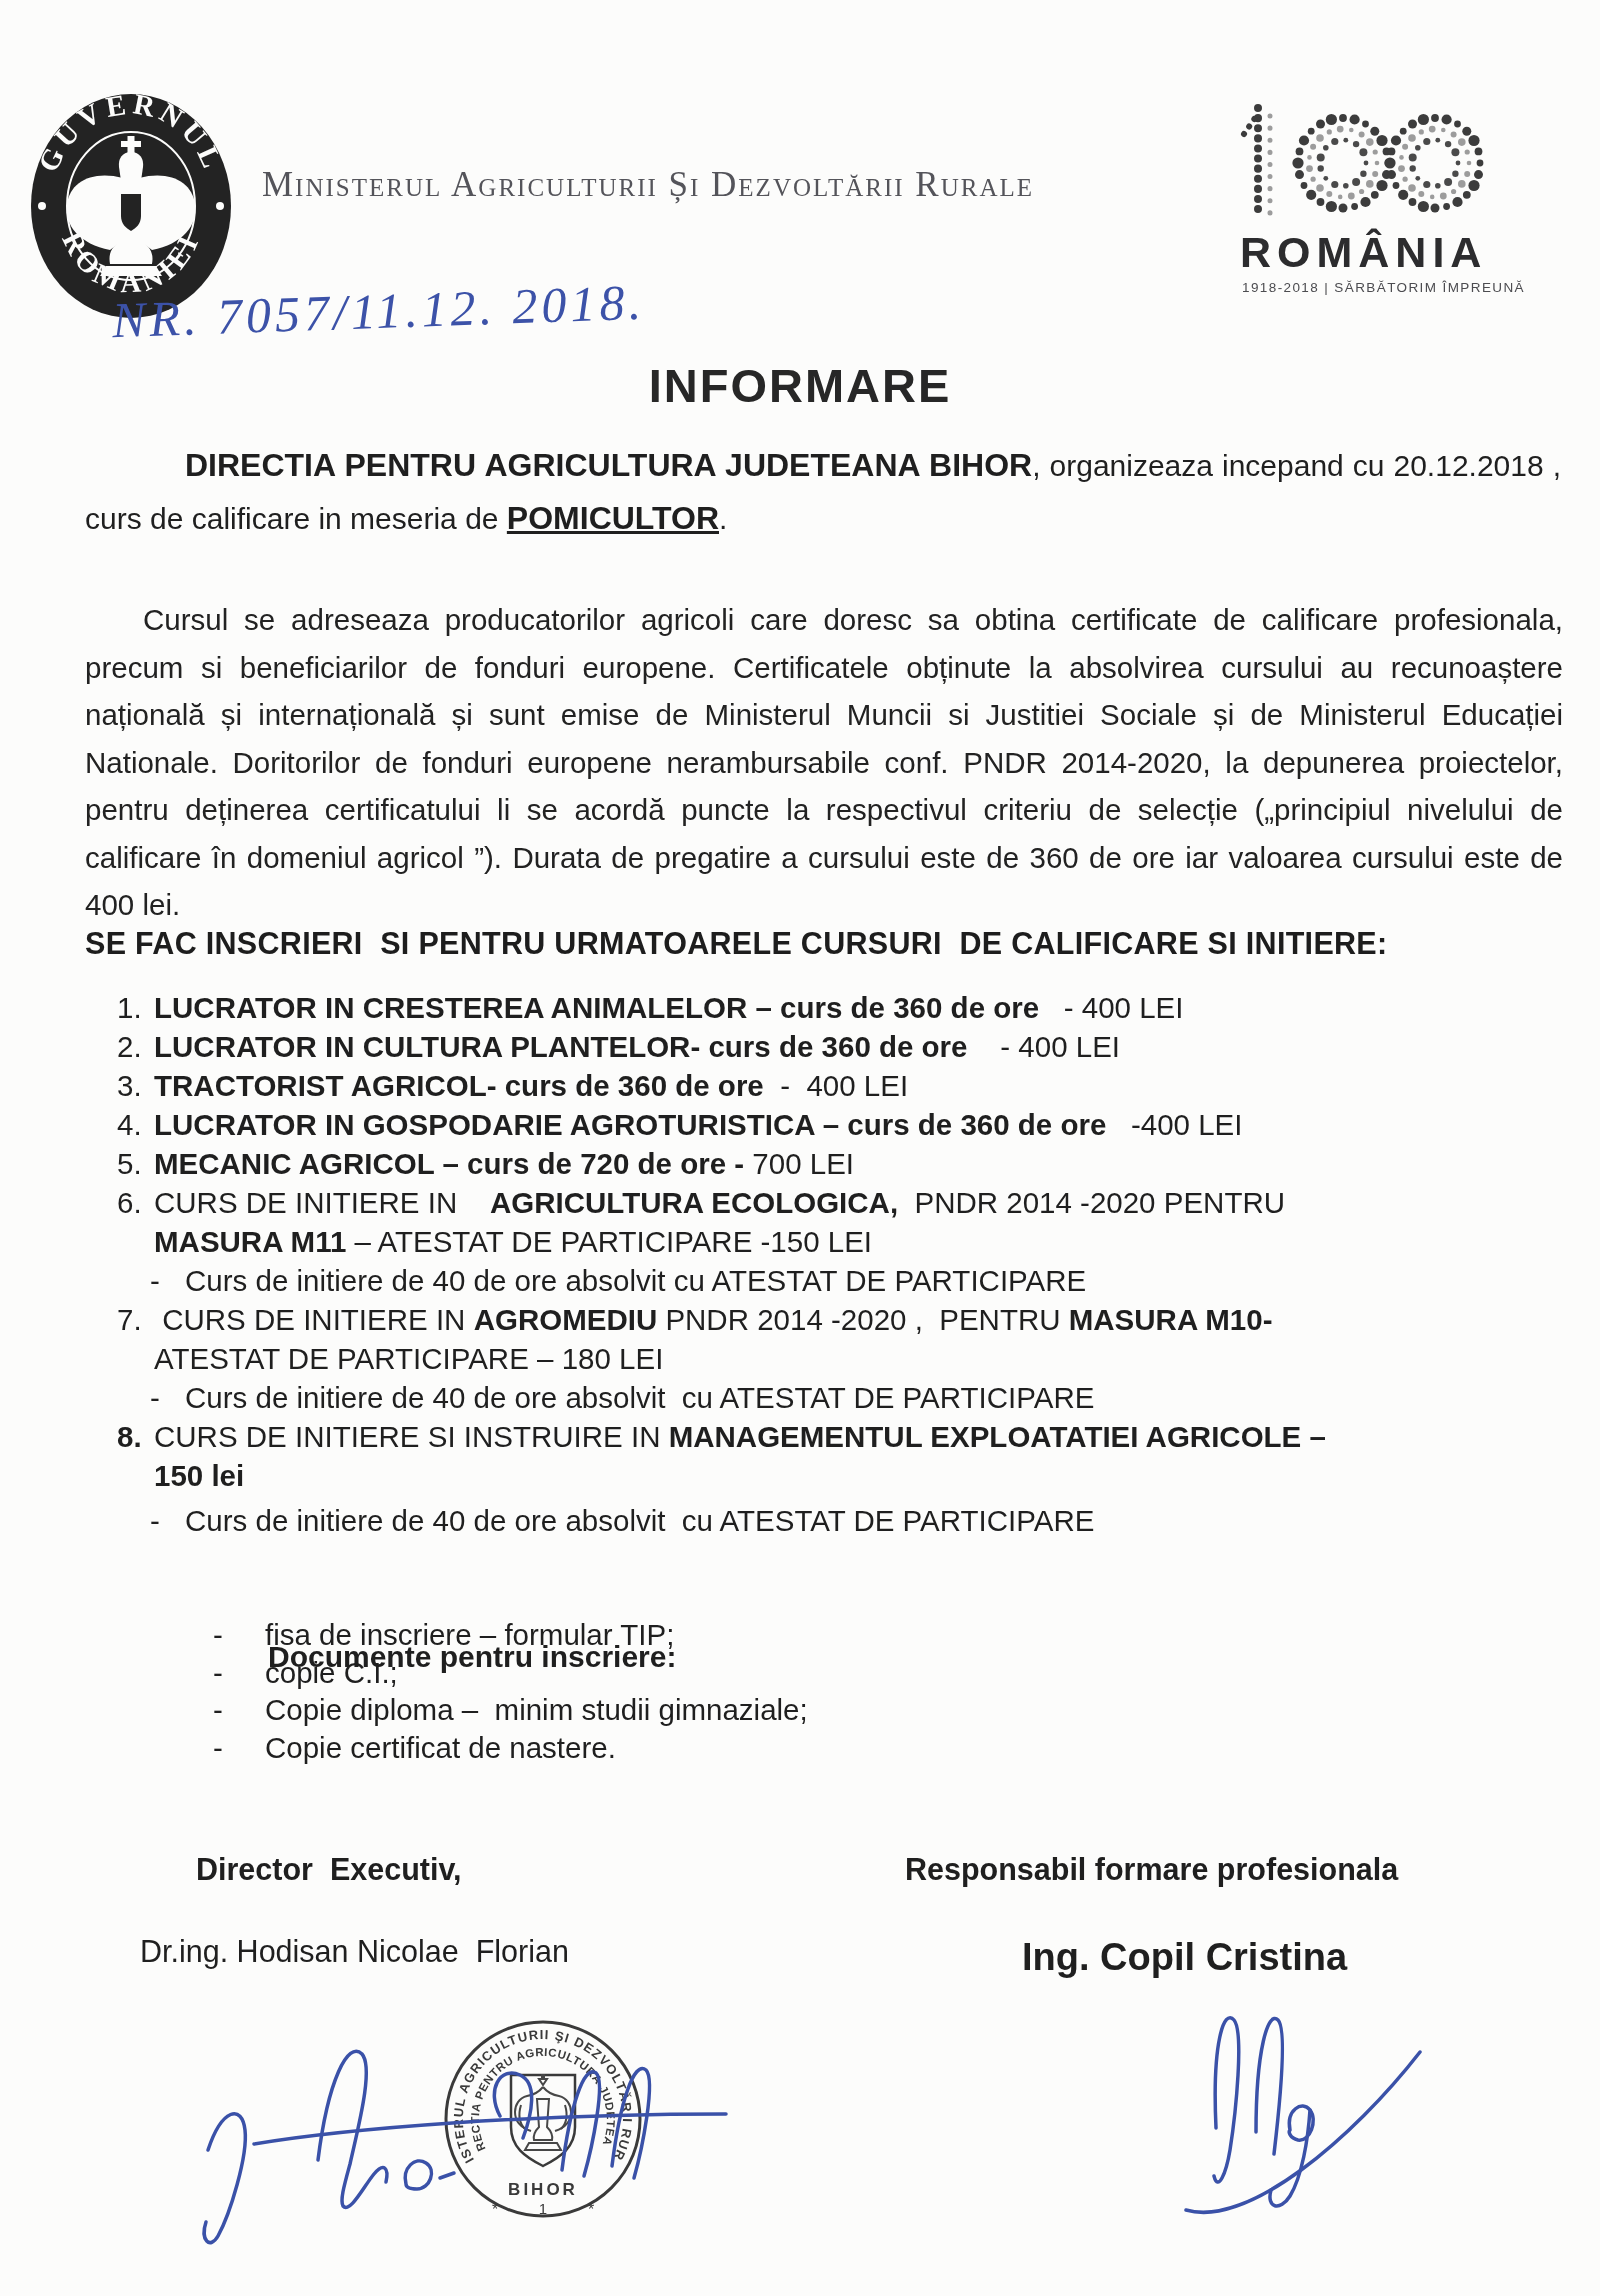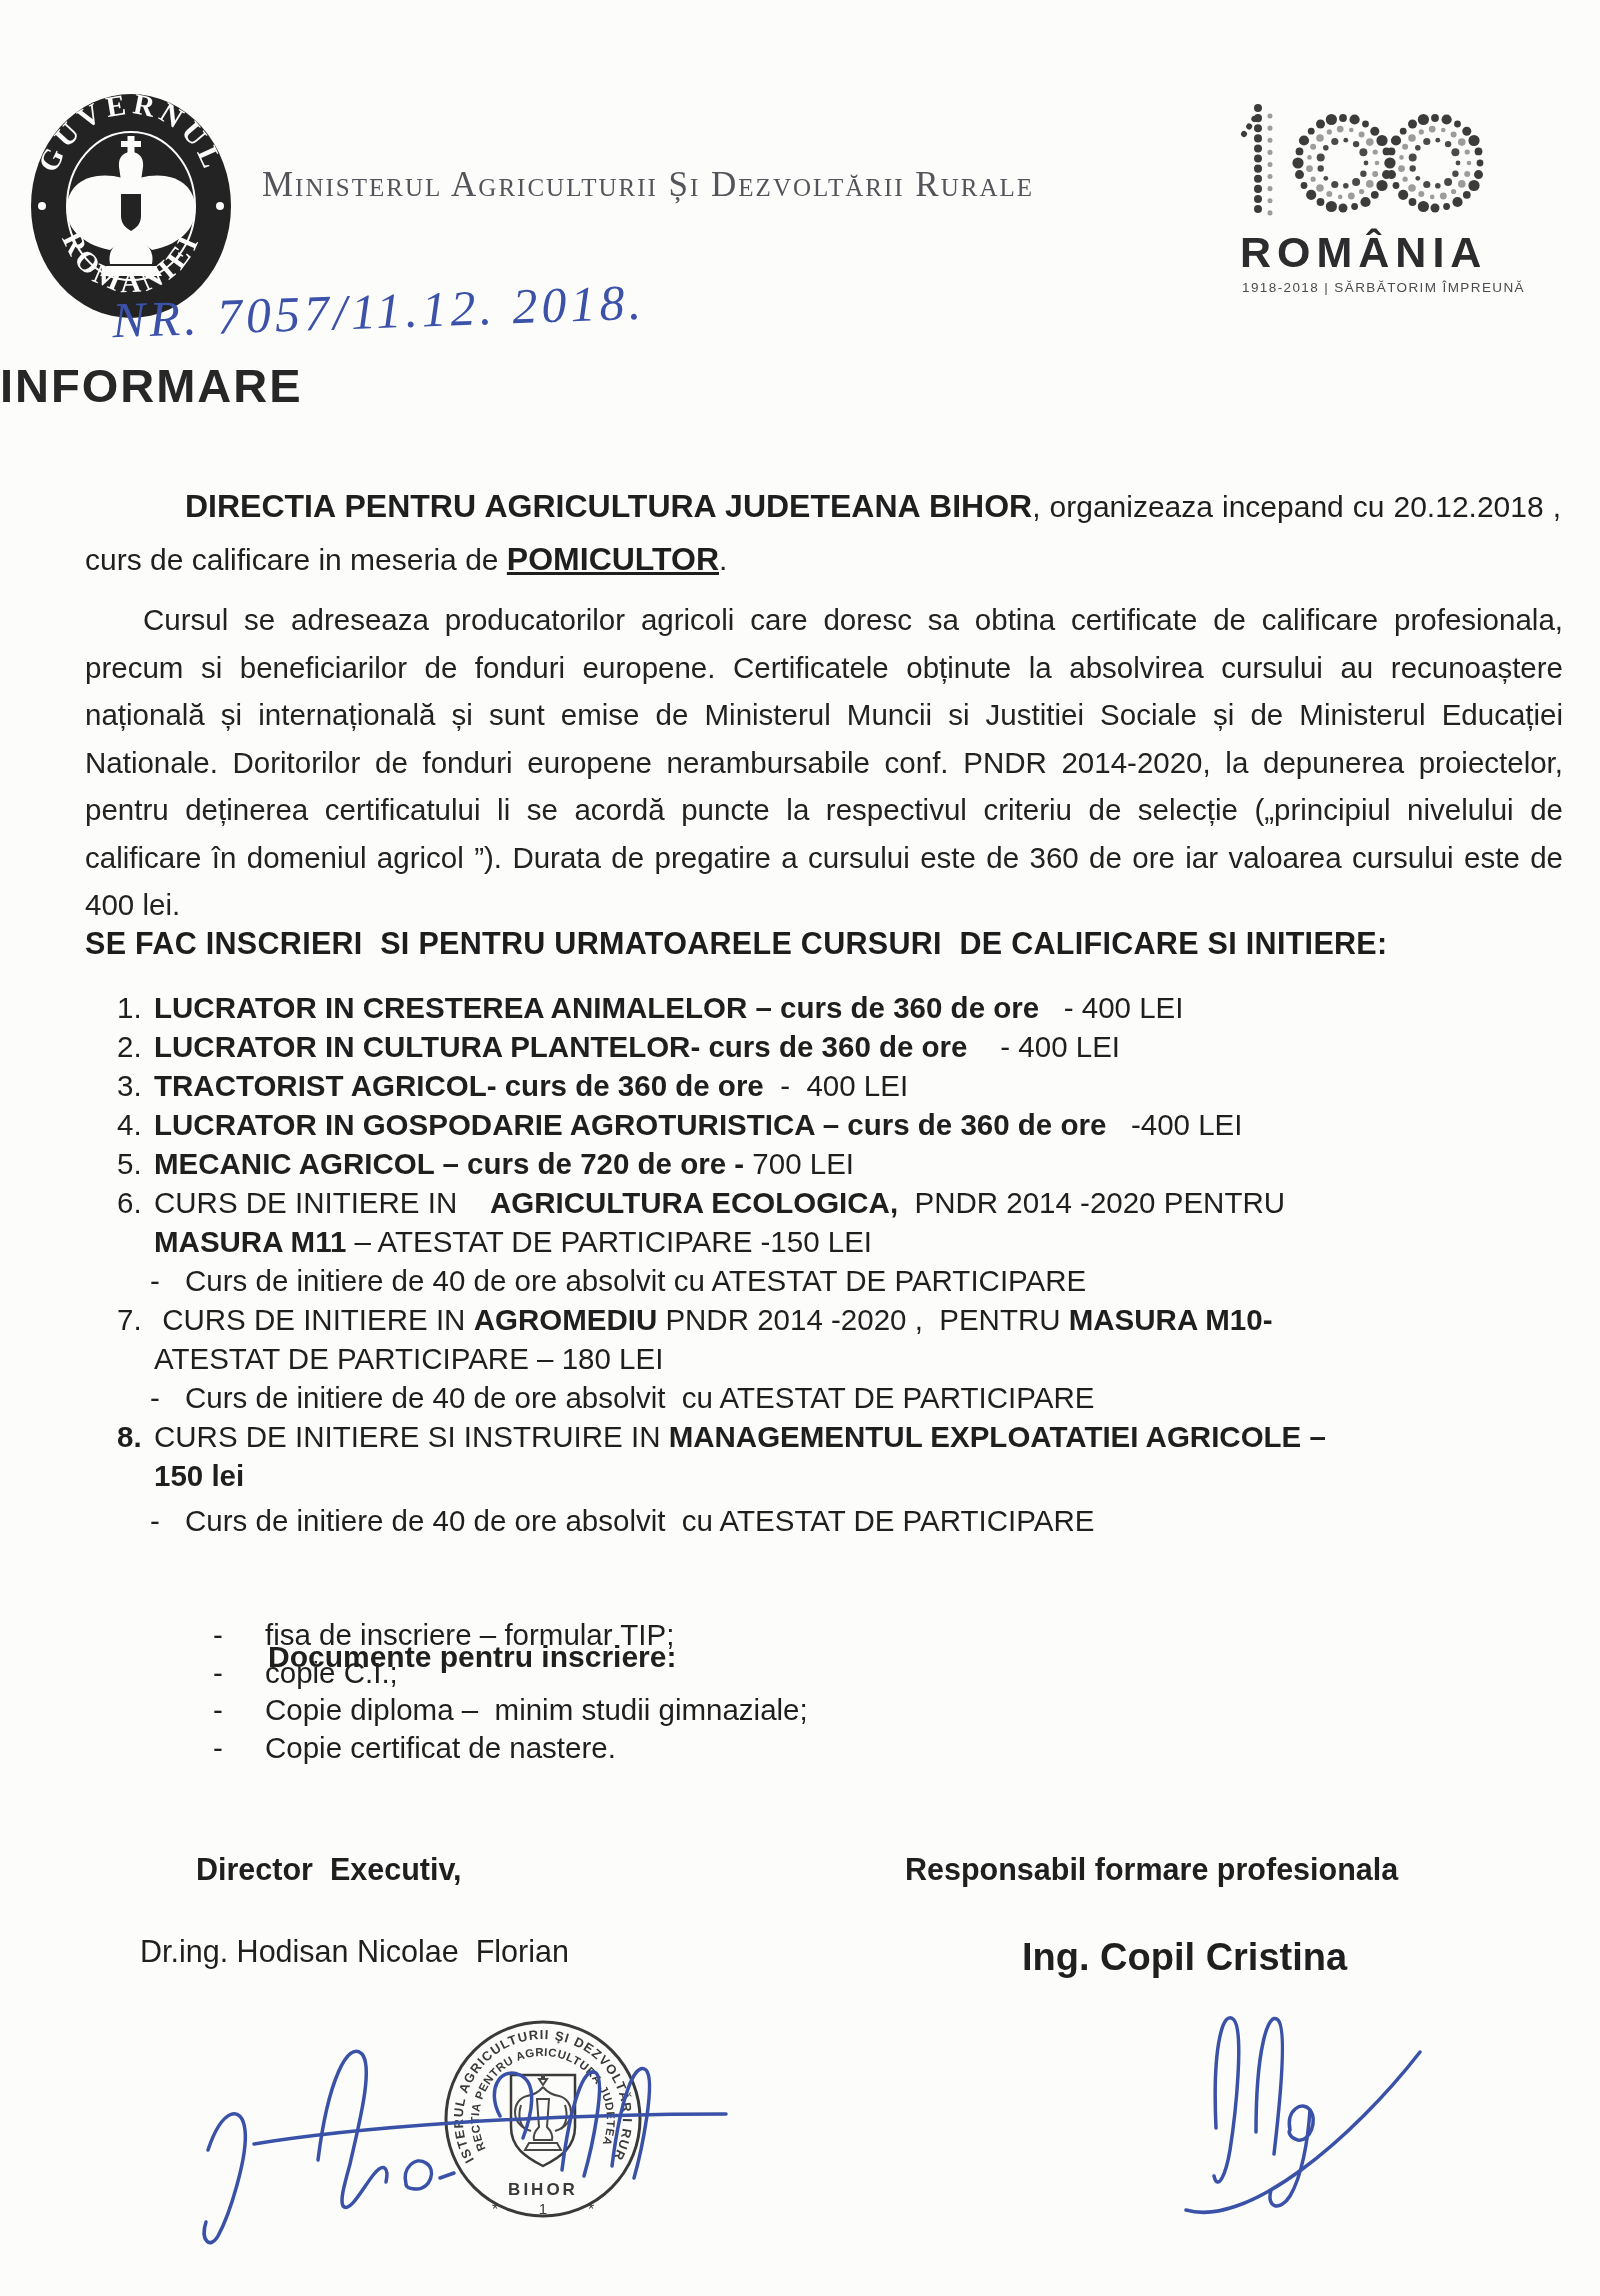--- a/index.html
+++ b/index.html
@@ -10,23 +10,23 @@
   .seal{position:absolute;left:26px;top:90px;width:210px;height:235px;}
   .ministry{position:absolute;left:262px;top:165px;font-family:"Liberation Serif",serif;
             font-variant:small-caps;font-size:35px;letter-spacing:2px;color:#54545a;white-space:pre;}
   .centenary{position:absolute;left:1238px;top:96px;width:290px;}
   .centenary .logo100{display:block;}
   .rom-name{font-weight:bold;font-size:43px;letter-spacing:6px;color:#2c2c2e;margin:2px 0 0 2px;white-space:pre;}
   .rom-tag{font-size:13.5px;letter-spacing:1.4px;color:#4c4c50;margin:3px 0 0 4px;white-space:pre;}
   .handnr{position:absolute;left:112px;top:282px;font-family:"Liberation Serif",serif;font-style:italic;
           font-size:50px;letter-spacing:4px;color:#3c52a8;transform:rotate(-2deg);white-space:pre;}
   
-  .doc-title{position:absolute;left:0;right:0;top:358px;font-size:47px;
+  .doc-title{position:absolute;left:0;right:0;top:358px;text-align:center;font-size:47px;
              font-weight:bold;letter-spacing:2px;color:#272727;}
-  .intro{position:absolute;left:85px;top:480px;width:1476px;font-size:30px;line-height:52px;
+  .intro{position:absolute;left:85px;top:439px;width:1476px;font-size:30px;line-height:52px;
          text-align:justify;text-indent:100px;}
   .intro .org{font-weight:bold;font-size:32px;}
   .intro .prof{font-weight:bold;font-size:32px;text-decoration:underline;}
   .bodypara{position:absolute;left:85px;top:596px;width:1478px;font-size:29.5px;line-height:47.5px;
             text-align:justify;text-indent:58px;color:#222;}
   .courses-heading{position:absolute;left:85px;top:926px;font-size:30.5px;font-weight:bold;
                    letter-spacing:.3px;white-space:pre;color:#1d1d1d;}
   
   .course-list{position:absolute;left:117px;top:988px;width:1445px;font-size:29.5px;}
   .crow{display:flex;height:39px;line-height:39px;}

